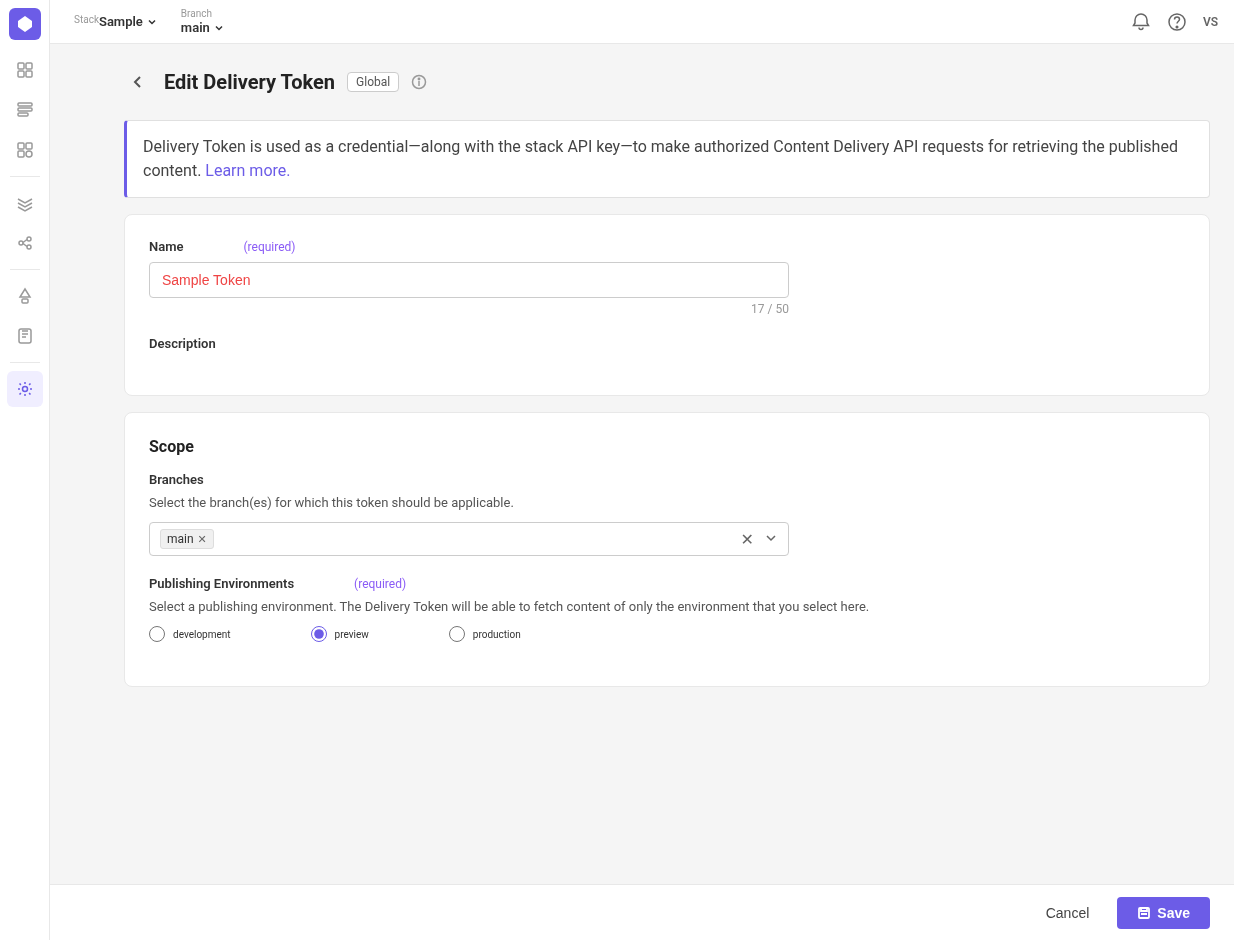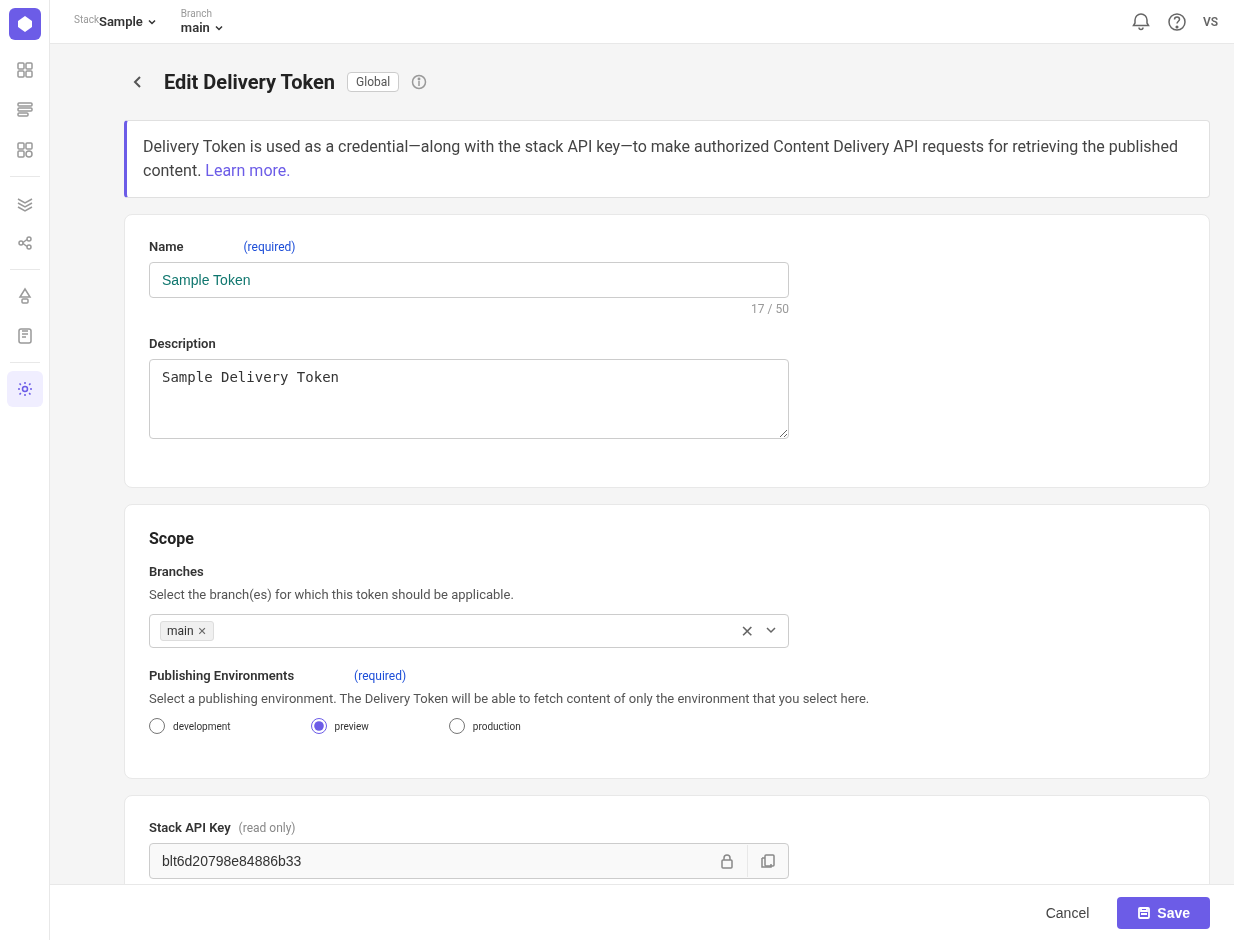--- a/index.html
+++ b/index.html
@@ -148,29 +148,29 @@
     .form-group { margin-bottom: 20px; }
     .form-label {
       font-size: 13px;
       font-weight: 600;
       color: #333;
       margin-bottom: 8px;
       display: flex;
       align-items: center;
       gap: 21px;
     }
-    .form-label-required { color: #1d4ed8; font-weight: 400; font-size: 12px; padding-left: 39px; }
+    .form-label-required { color: #8b5cf6; font-weight: 400; font-size: 12px; padding-left: 39px; }
     .form-input {
       width: 100%;
       max-width: 640px;
       padding: 9px 12px;
       border: 1px solid #ccc;
       border-radius: 4px;
       font-size: 14px;
-      color: #0f766e;
+      color: #ef4444;
       outline: none;
     }
     .char-count { font-size: 12px; color: #999; text-align: right; max-width: 640px; margin-top: 4px; }
     .form-textarea {
       width: 100%;
       max-width: 640px;
       padding: 9px 12px;
       border: 1px solid #ccc;
       border-radius: 4px;
       font-size: 14px;
@@ -451,21 +451,20 @@
       <div class="form-label">
         <span>Name</span>
         <span class="form-label-required">(required)</span>
       </div>
       <input type="text" class="form-input" value="Sample Token" style="">
       <div class="char-count">17 / 50</div>
     </div>
 
     <div class="form-group">
       <div class="form-label">Description</div>
-      <textarea class="form-textarea" style="">Sample Delivery Token</textarea>
     </div>
   </div>
 
   <div class="card">
     <div class="scope-title">Scope</div>
 
     <div class="form-group">
       <div class="section-label">Branches</div>
       <div class="section-description">Select the branch(es) for which this token should be applicable.</div>
       <div class="branch-tag-input">
@@ -500,41 +499,20 @@
           <span class="radio-label">preview</span>
         </label>
         <label class="radio-item">
           <input type="radio" name="environment" value="production" style="">
           <span class="radio-label">production</span>
         </label>
       </div>
     </div>
   </div>
 
-  <div class="card">
-    <div class="api-key-label-row">
-      <span class="api-key-label">Stack API Key</span>
-      <span class="read-only-badge">(read only)</span>
-    </div>
-    <div class="api-key-input-row">
-      <input type="text" class="api-key-value" readonly="" value="blt6d20798e84886b33" style="">
-      <div class="api-key-icon-btn">
-        <svg width="16" height="16" viewBox="0 0 16 16" fill="none" stroke="currentColor" stroke-width="1.5">
-          <rect x="3" y="7" width="10" height="8" rx="1"></rect>
-          <path d="M5 7V5a3 3 0 016 0v2"></path>
-        </svg>
-      </div>
-      <div class="api-key-icon-btn">
-        <svg width="16" height="16" viewBox="0 0 16 16" fill="none" stroke="currentColor" stroke-width="1.5">
-          <rect x="5" y="2" width="9" height="11" rx="1"></rect>
-          <path d="M2 5h3M2 5v9h9v-3"></path>
-        </svg>
-      </div>
-    </div>
-  </div>
 
   <div style="height: 60px;"></div>
 
 </div>
 
 <div class="footer">
   <button class="btn-cancel">Cancel</button>
   <button class="btn-save">
     <svg width="14" height="14" viewBox="0 0 14 14" fill="none" stroke="white" stroke-width="1.8">
       <rect x="2" y="2" width="10" height="10" rx="1"></rect>

